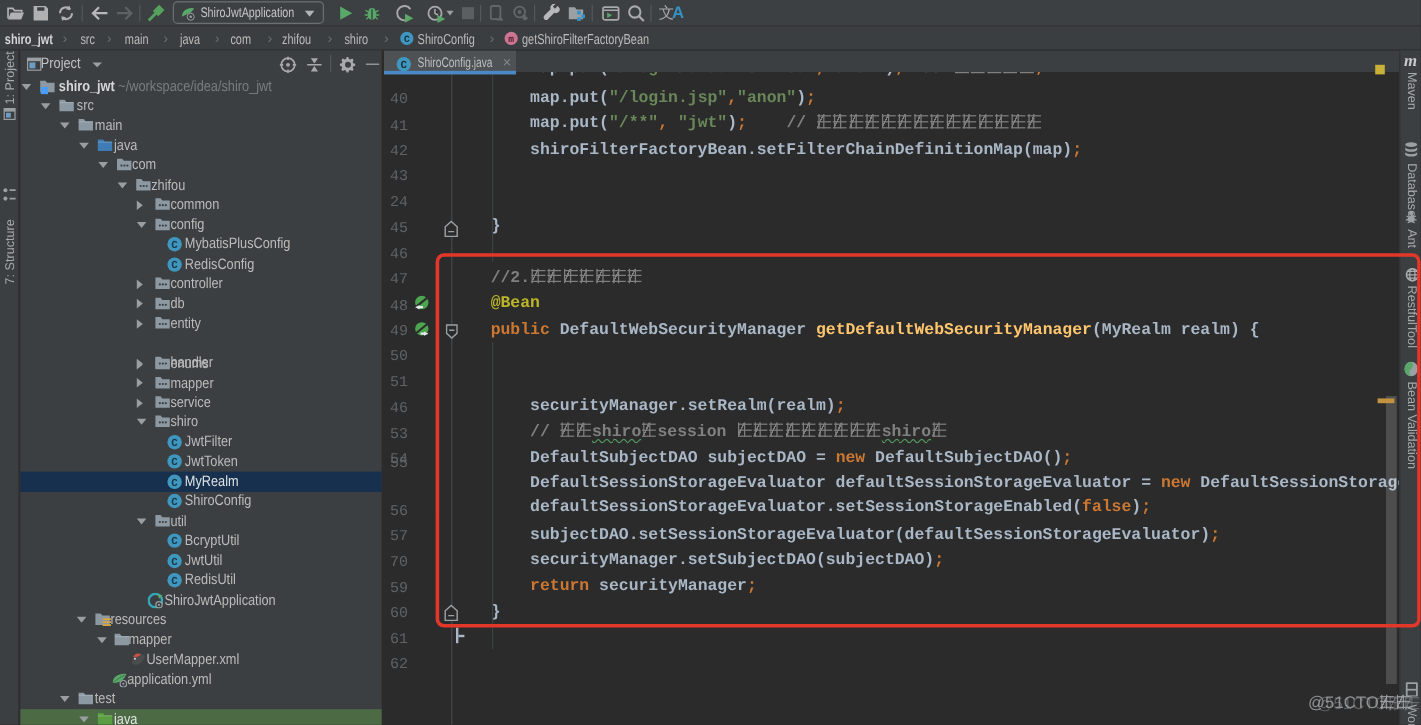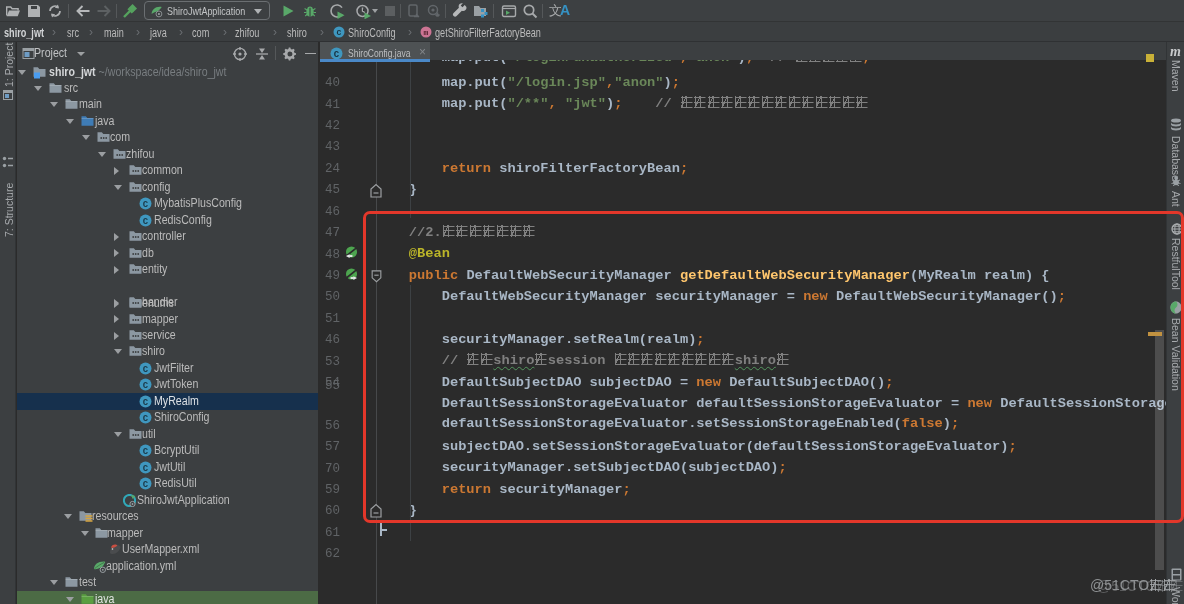--- a/index.html
+++ b/index.html
@@ -503,36 +503,35 @@
         <span class="abs" style="left:99px;top:3px;font-size:12px;color:#84888b">×</span>
       </div>
     </div>
     <div id="codeclip">
         <div class="cl" style="top:-12.559999999999999px">        <span>map.put(</span><span class="s">"/login/unauthorized"</span><span class="p">,</span><span class="s">"anon"</span><span>)</span><span class="p">;</span>  <span class="c">// <span class="zh"></span><span class="zh"></span><span class="zh"></span><span class="zh"></span><span class="zh"></span></span><span class="p">;</span></div>
         <div class="ln" style="top:13.25px">40</div>
         <div class="cl" style="top:12.05px">        <span>map.put(</span><span class="s">"/login.jsp"</span><span class="p">,</span><span class="s">"anon"</span><span>)</span><span class="p">;</span></div>
         <div class="ln" style="top:34.66px">41</div>
         <div class="cl" style="top:33.459999999999994px">        <span>map.put(</span><span class="s">"/**"</span><span class="p">,</span> <span class="s">"jwt"</span><span>)</span><span class="p">;</span>    <span class="c">// </span><span class="c"><span class="zh"></span><span class="zh"></span><span class="zh"></span><span class="zh"></span><span class="zh"></span><span class="zh"></span><span class="zh"></span><span class="zh"></span><span class="zh"></span><span class="zh"></span><span class="zh"></span><span class="zh"></span><span class="zh"></span><span class="zh"></span></span></div>
         <div class="ln" style="top:56.07px">42</div>
+        <div class="cl" style="top:54.870000000000005px">        <span>shiroFilterFactoryBean.setFilterChainDefinitionMap(map)</span><span class="p">;</span></div>
         <div class="ln" style="top:77.48px">43</div>
         <div class="cl" style="top:76.28px"></div>
         <div class="ln" style="top:98.89px">24</div>
-        <div class="cl" style="top:97.69px">        <span class="k">return</span> <span>shiroFilterFactoryBean</span><span class="p">;</span></div>
         <div class="ln" style="top:120.30000000000001px">45</div>
         <div class="cl" style="top:119.10000000000001px">    <span>}</span></div>
         <div class="ln" style="top:141.71px">46</div>
         <div class="cl" style="top:140.51000000000002px"></div>
         <div class="ln" style="top:163.12px">47</div>
         <div class="cl" style="top:161.92000000000002px">    <span class="c">//2.</span><span class="c"><span class="zh"></span><span class="zh"></span><span class="zh"></span><span class="zh"></span><span class="zh"></span><span class="zh"></span><span class="zh"></span></span></div>
         <div class="ln" style="top:184.53px">48</div>
         <div class="cl" style="top:183.33px">    <span class="an">@Bean</span></div>
         <div class="ln" style="top:205.94px">49</div>
         <div class="cl" style="top:204.74px">    <span class="k">public</span> <span>DefaultWebSecurityManager</span> <span class="m">getDefaultWebSecurityManager</span><span>(MyRealm realm) {</span></div>
         <div class="ln" style="top:227.35px">50</div>
-        <div class="cl" style="top:226.15px">        <span>DefaultWebSecurityManager securityManager = </span><span class="k">new</span><span> DefaultWebSecurityManager()</span><span class="p">;</span></div>
         <div class="ln" style="top:248.76px">51</div>
         <div class="ln" style="top:270.17px">46</div>
         <div class="cl" style="top:268.97px">        <span>securityManager.setRealm(realm)</span><span class="p">;</span></div>
         <div class="ln" style="top:291.58px">53</div>
         <div class="cl" style="top:290.38px">        <span class="c">// <span class="zh"></span><span class="zh"></span><u>shiro</u><span class="zh"></span>session <span class="zh"></span><span class="zh"></span><span class="zh"></span><span class="zh"></span><span class="zh"></span><span class="zh"></span><span class="zh"></span><span class="zh"></span><span class="zh"></span><u>shiro</u><span class="zh"></span></span></div>
         <div class="ln" style="top:312.99px">54</div>
         <div class="cl" style="top:311.79px">        <span>DefaultSubjectDAO subjectDAO = </span><span class="k">new</span><span> DefaultSubjectDAO()</span><span class="p">;</span></div>
         <div class="ln" style="top:316px">55</div>
         <div class="cl" style="top:333.2px">        <span>DefaultSessionStorageEvaluator defaultSessionStorageEvaluator = </span><span class="k">new</span><span> DefaultSessionStorageEvaluator()</span></div>
         <div class="ln" style="top:355.81px">56</div>

